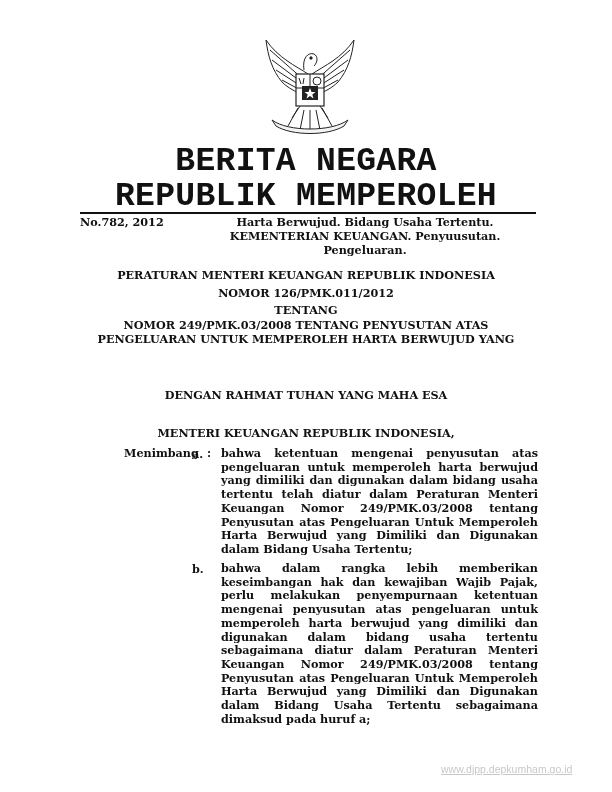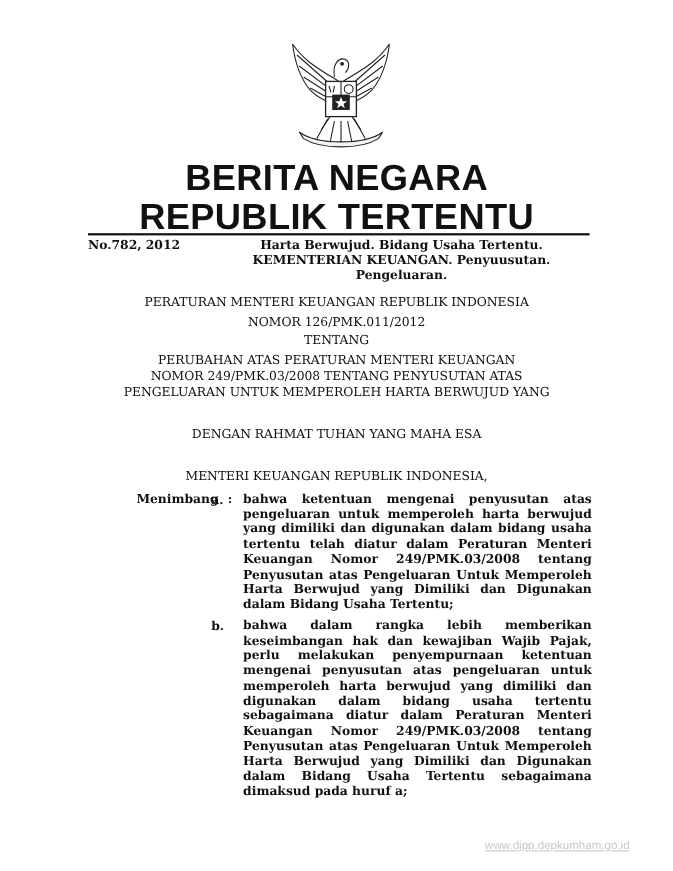--- a/index.html
+++ b/index.html
@@ -1,29 +1,29 @@
 <!DOCTYPE html>
 <html><head>
 <meta charset="utf-8">
 <style>
   html, body { margin: 0; padding: 0; background: #ffffff; }
   body { width: 612px; height: 792px; position: relative; overflow: hidden;
          font-family: "DejaVu Serif", "Liberation Serif", serif; color: #111; }
   .emblem { position: absolute; left: 258px; top: 36px; width: 104px; height: 100px; }
   .title { position: absolute; left: 0; width: 612px; text-align: center;
-           font-family: Liberation Sans, sans-serif; font-weight: bold; color: #111; }
+           font-family: Liberation Mono, monospace; font-weight: bold; color: #111; }
   .title1 { top: 143px; font-size: 33px; letter-spacing: 0.3px; }
   .title2 { top: 178px; font-size: 33px; letter-spacing: 0.3px; }
   .rule { position: absolute; left: 80px; width: 456px; top: 212px; height: 2px; background: #111; }
   .info { position: absolute; top: 215px; font-size: 11.2px; font-weight: bold; line-height: 14px;
           font-family: "DejaVu Serif", serif; text-align: center; }
   .info-no { left: 80px; }
   .info-desc { left: 190px; width: 350px; }
   .center-block { position: absolute; left: 60px; width: 492px; text-align: center;
-                  font-size: 11.2px; font-weight: normal; line-height: 14.5px; }
+                  font-size: 11.2px; font-weight: bold; line-height: 14.5px; }
   .cb1 { top: 268px; }
   .cb1 div { margin: 0; }
   .cb1 .gap { margin-top: 3px; }
   .cb2 { top: 388px; }
   .cb2 div + div { margin-top: 23px; }
   .body { position: absolute; top: 447px; font-size: 11.2px; font-weight: bold; line-height: 13.7px; margin-left: 44px; }
   .label { left: 80px; }
   .colon { left: 163px; }
   .item-mark { position: absolute; font-size: 11.2px; font-weight: bold; }
   .mark-a { left: 192px; top: 447px; }
@@ -62,35 +62,34 @@
     <line x1="52" y1="38" x2="52" y2="52" stroke="#222"></line>
     <line x1="38" y1="52" x2="66" y2="52" stroke="#222"></line>
     <rect x="44" y="50" width="16" height="14" fill="#222"></rect>
     <polygon points="52,52 53.5,56 57.5,56 54.3,58.5 55.5,62.5 52,60 48.5,62.5 49.7,58.5 46.5,56 50.5,56" fill="#fff"></polygon>
     <path d="M41 42 L43 48 M46 42 L45 48" stroke="#222"></path>
     <circle cx="59" cy="45" r="4" fill="none" stroke="#222"></circle>
   </svg>
 </div>
 
 <div class="title title1">BERITA NEGARA</div>
-<div class="title title2">REPUBLIK TERTENTU</div>
+<div class="title title2">REPUBLIK MEMPEROLEH</div>
 
 <div class="rule"></div>
 
 <div class="info info-no">No.782, 2012</div>
 <div class="info info-desc">
   <div>Harta Berwujud. Bidang Usaha Tertentu.</div>
   <div>KEMENTERIAN KEUANGAN. Penyuusutan. Pengeluaran.</div>
 </div>
 
 <div class="center-block cb1">
   <div>PERATURAN MENTERI KEUANGAN REPUBLIK INDONESIA</div>
   <div class="gap">NOMOR 126/PMK.011/2012</div>
   <div class="gap">TENTANG</div>
-  <div class="gap">PERUBAHAN ATAS PERATURAN MENTERI KEUANGAN</div>
   <div>NOMOR 249/PMK.03/2008 TENTANG PENYUSUTAN ATAS</div>
   <div>PENGELUARAN UNTUK MEMPEROLEH HARTA BERWUJUD YANG</div>
 </div>
 
 <div class="center-block cb2">
   <div>DENGAN RAHMAT TUHAN YANG MAHA ESA</div>
   <div>MENTERI KEUANGAN REPUBLIK INDONESIA,</div>
 </div>
 
 <div class="body label">Menimbang</div>

